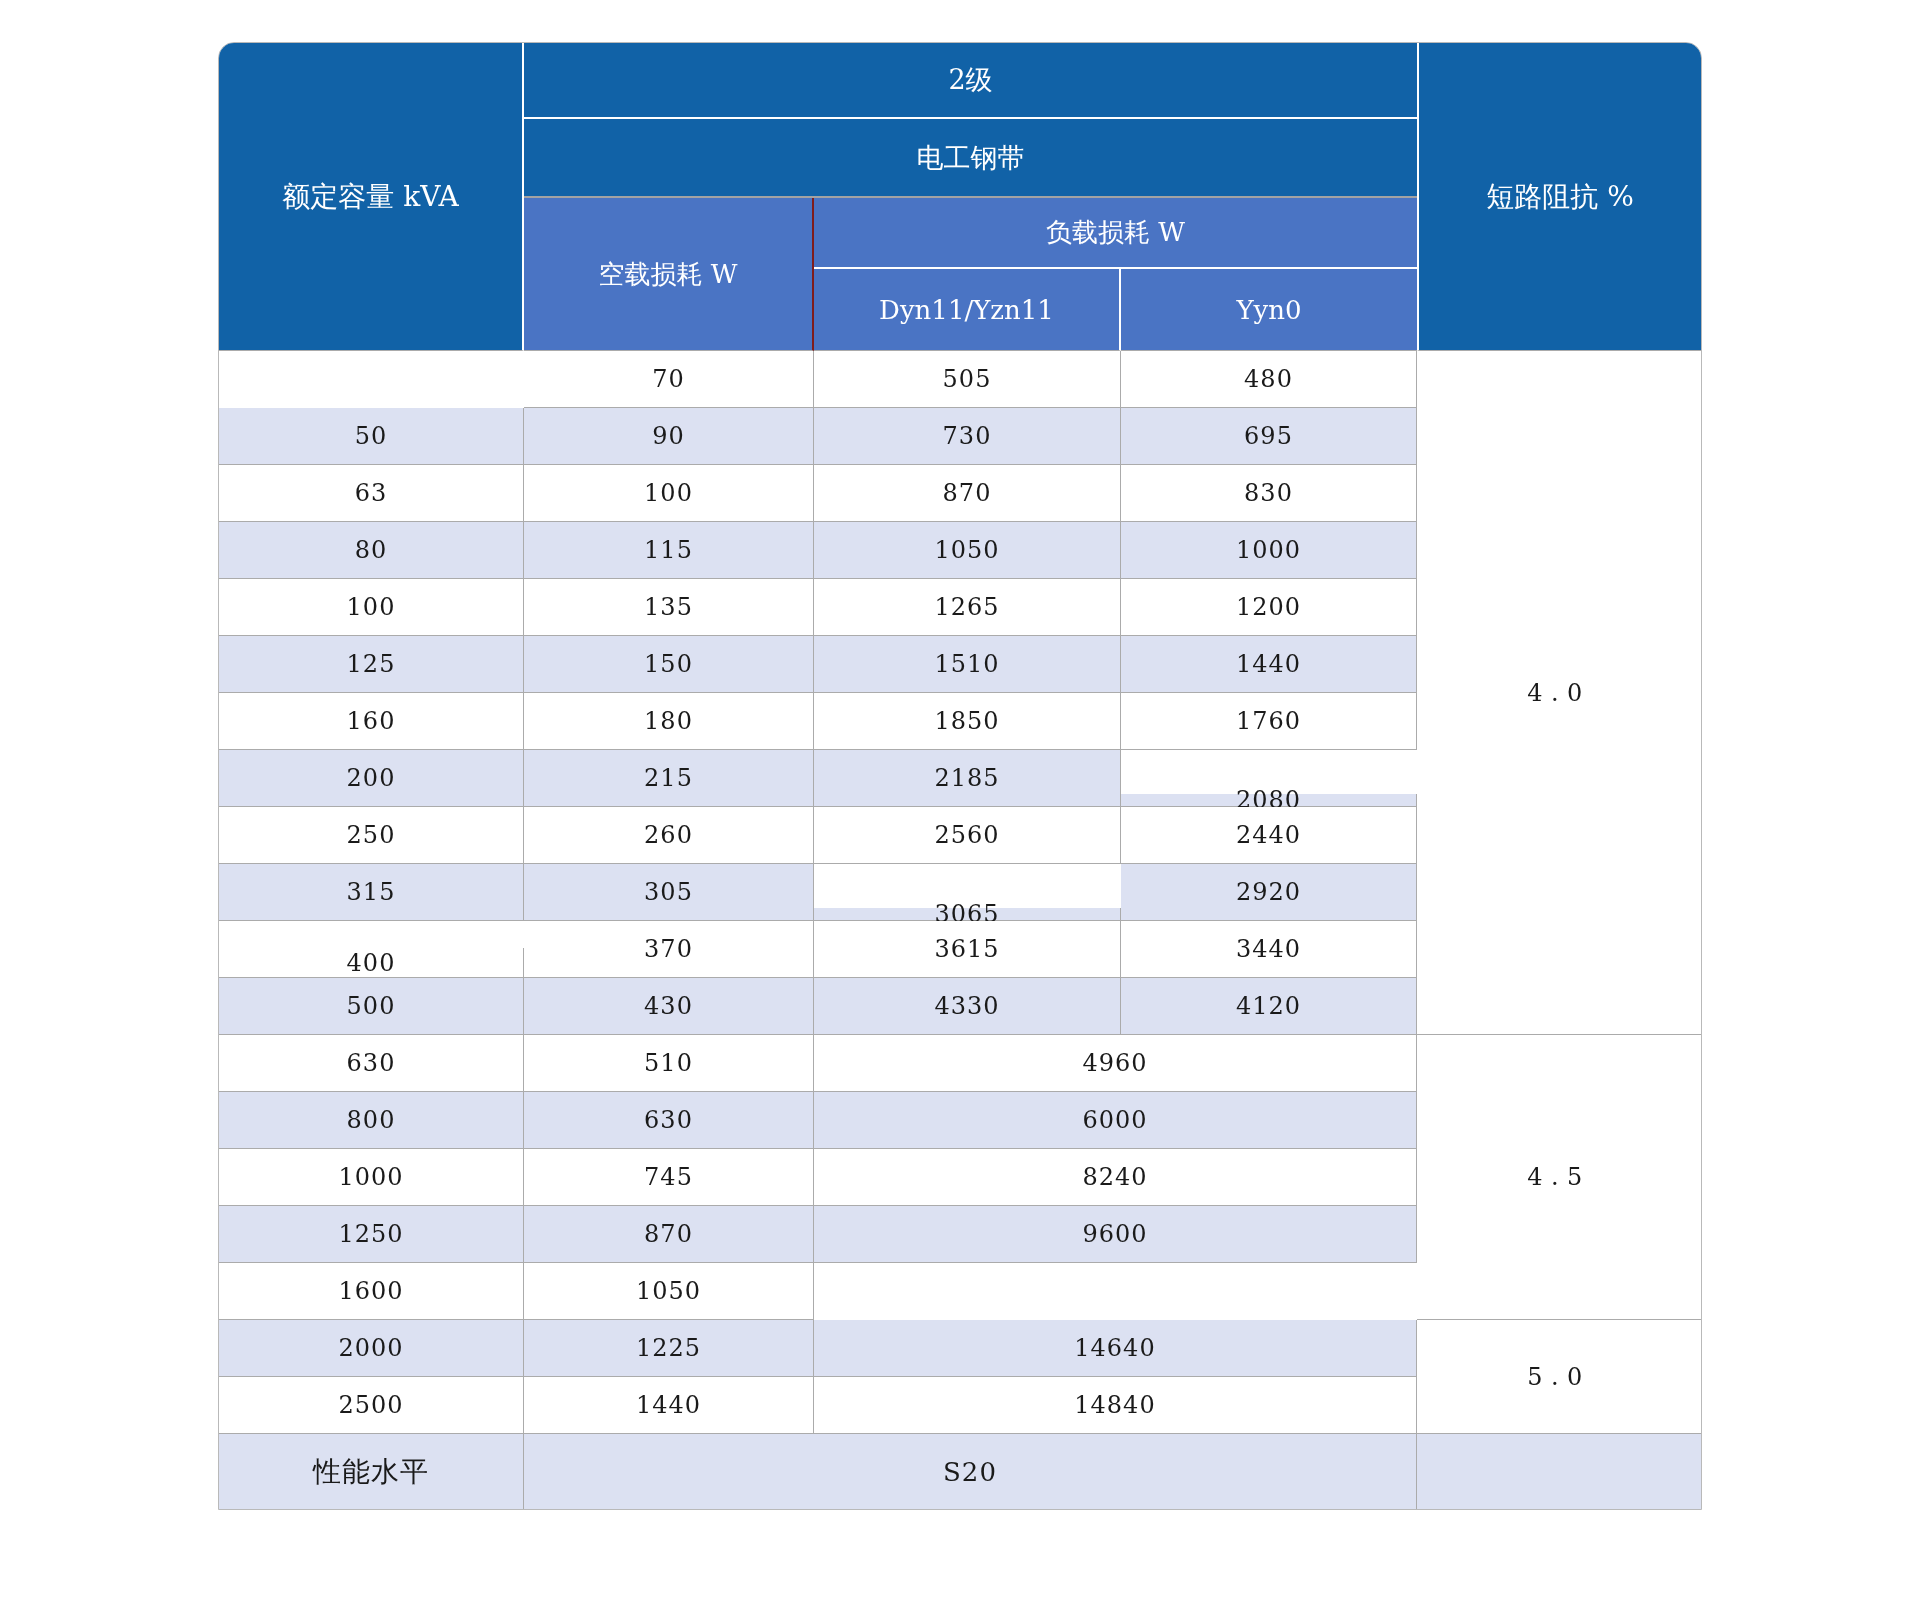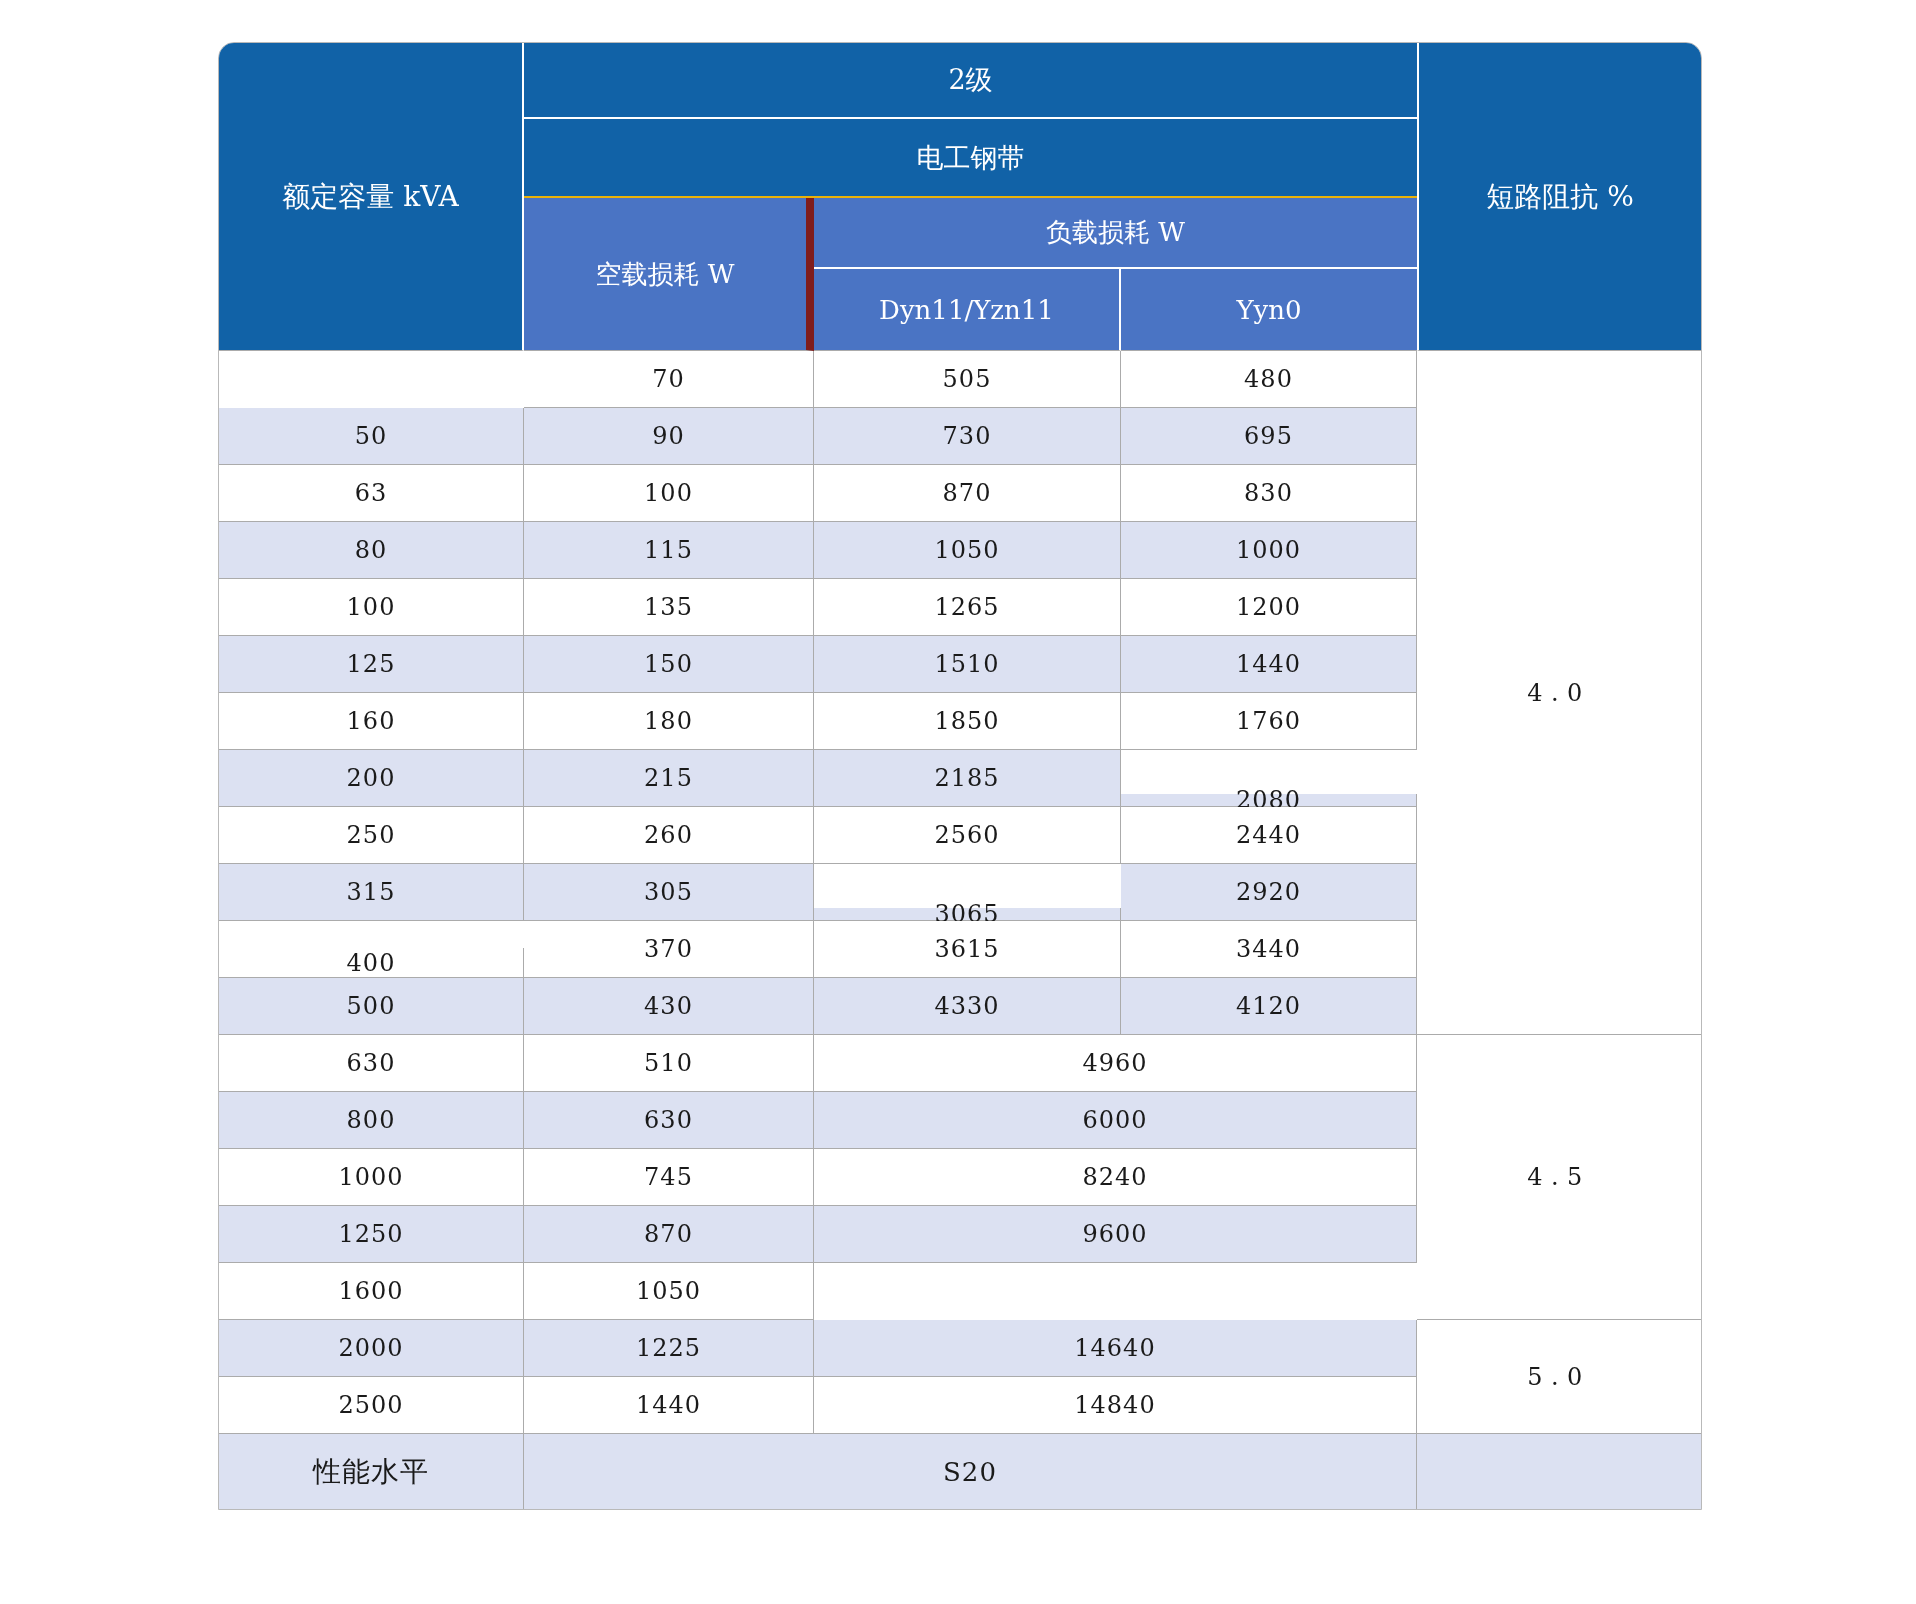--- a/index.html
+++ b/index.html
@@ -39,22 +39,22 @@
     color:#ffffff;
     font-size:27px;
   }
   .hd2{
     background:var(--c-light);
     color:#ffffff;
     font-size:26px;
   }
   #h-capacity{grid-area:1/1/5/2;border-right:2px solid #fff;border-bottom:1px solid var(--c-border);font-size:28px;}
   #h-level   {grid-area:1/2/2/5;border-bottom:2px solid #fff;}
-  #h-steel   {grid-area:2/2/3/5;border-bottom:2px solid #eab308;}
-  #h-noload  {grid-area:3/2/5/3;border-right:8px solid #7f1d1d;border-bottom:1px solid var(--c-border);}
+  #h-steel   {grid-area:2/2/3/5;border-bottom:2px solid #a3a3a3;}
+  #h-noload  {grid-area:3/2/5/3;border-right:2px solid #7f1d1d;border-bottom:1px solid var(--c-border);}
   #h-load    {grid-area:3/3/4/5;border-bottom:2px solid #fff;}
   #h-dyn     {grid-area:4/3/5/4;border-right:2px solid #fff;border-bottom:1px solid var(--c-border);}
   #h-yyn     {grid-area:4/4/5/5;border-bottom:1px solid var(--c-border);}
   #h-imp     {grid-area:1/5/5/6;border-left:2px solid #fff;border-bottom:1px solid var(--c-border);font-size:28px;}
   
   .bd{
     font-size:24px;
     color:#1a1a1a;
     border-right:1px solid var(--c-border);
     border-bottom:1px solid var(--c-border);

